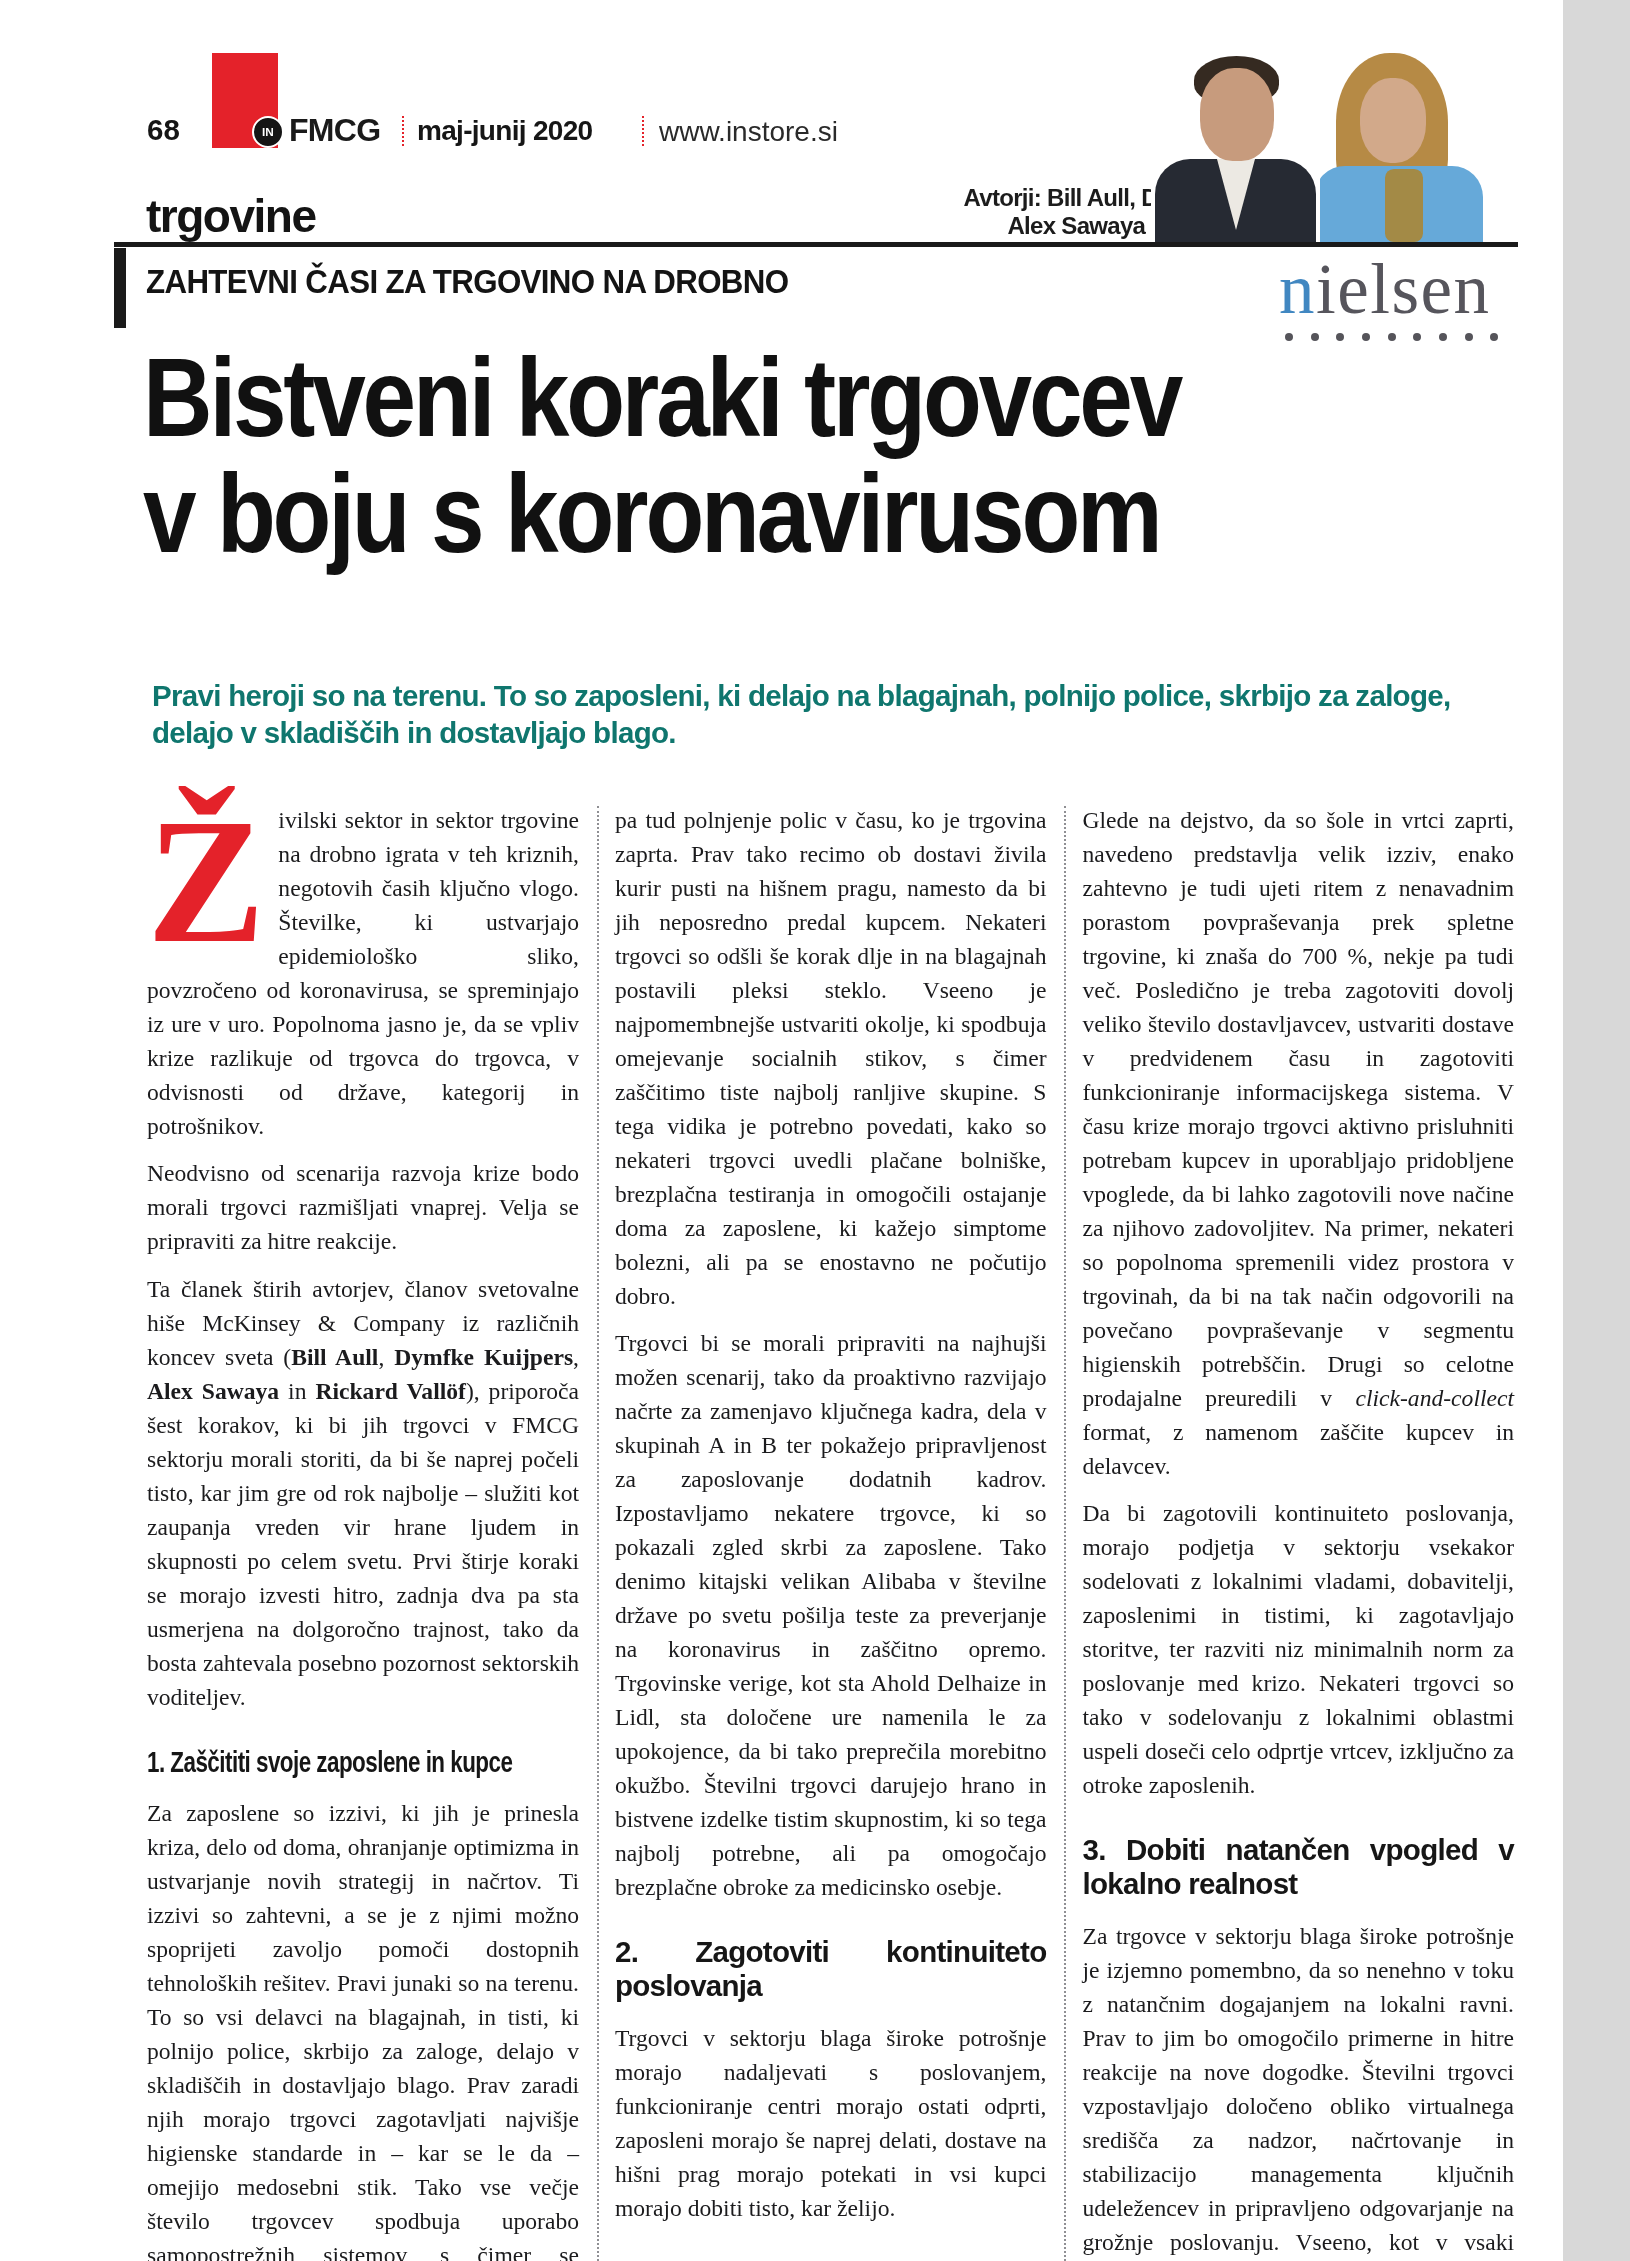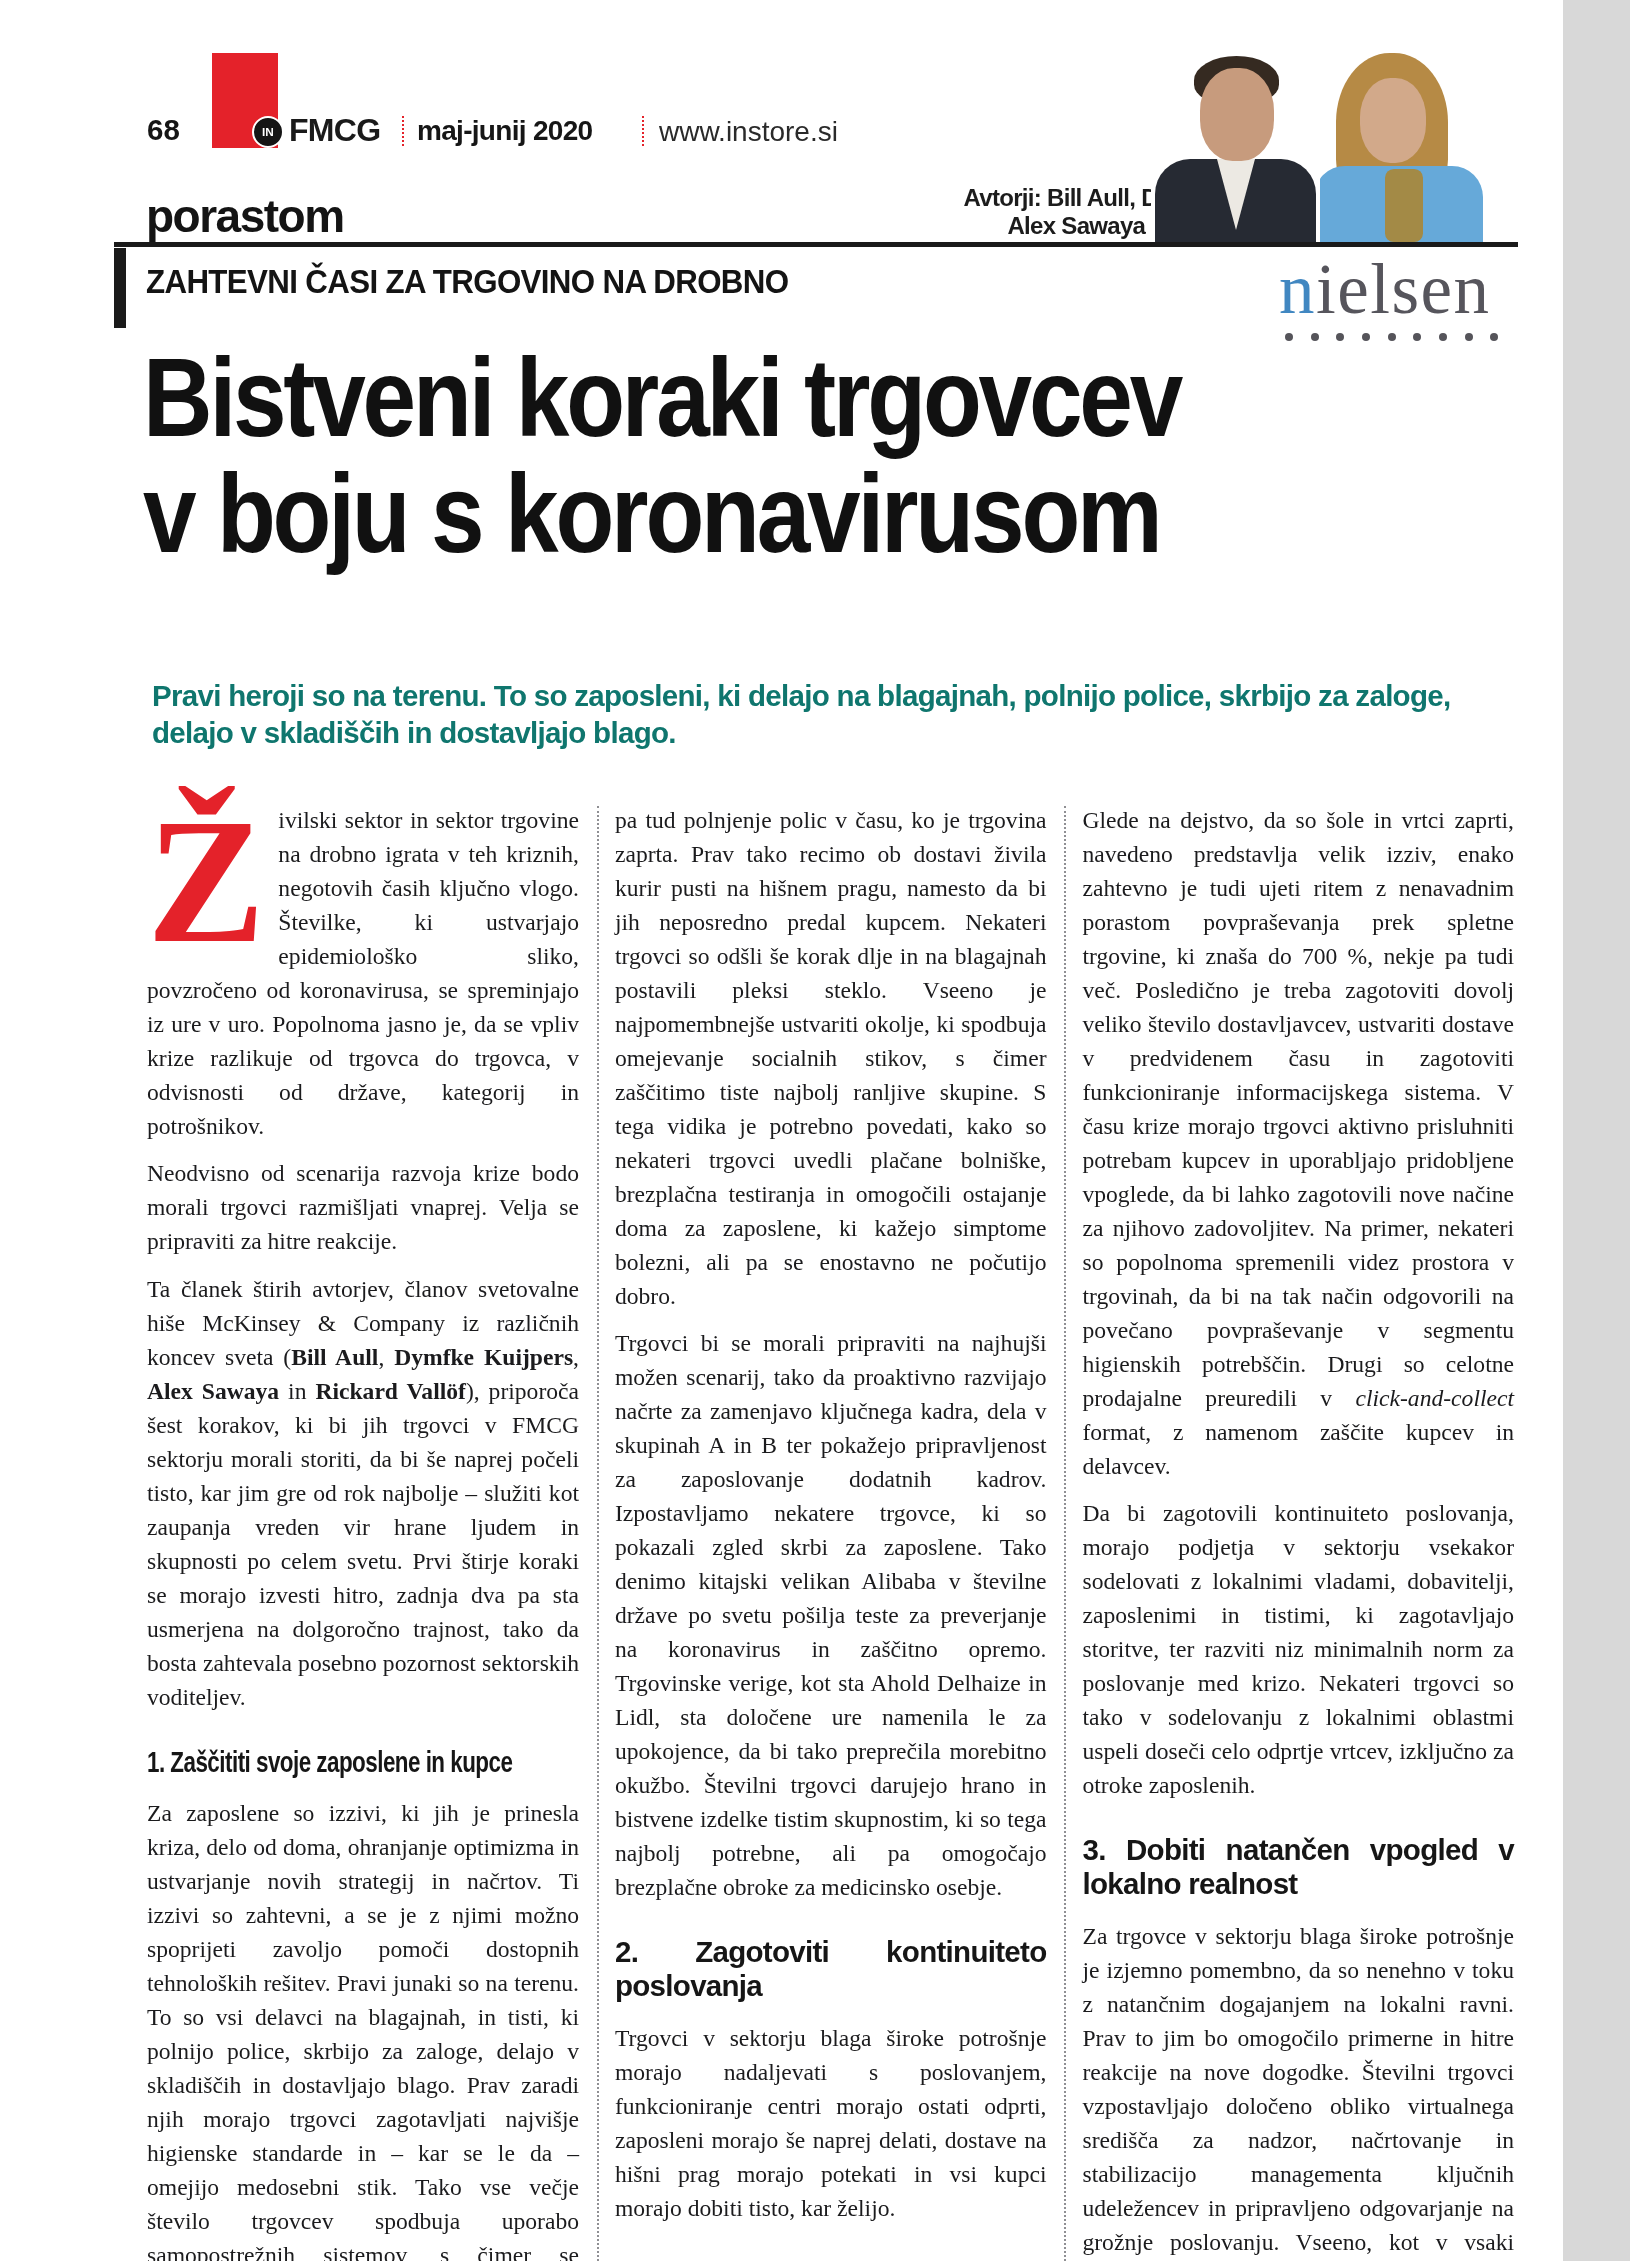--- a/index.html
+++ b/index.html
@@ -76,21 +76,21 @@
   <div class="pageno">68</div>
   <div class="logo-rect"></div>
   <div class="in-circle">
       <span>IN</span>
     </div>
   <div class="brand">FMCG</div>
   <div class="hsep s1"></div>
   <div class="issue">maj-junij 2020</div>
   <div class="hsep s2"></div>
   <div class="website">www.instore.si</div>
-  <div class="section-label">porastom</div>
+  <div class="section-label">trgovine</div>
 
   <div class="authors">
     <div>Avtorji: Bill Aull, Dymfke Kuijpers,</div>
     <div>Alex Sawaya in Rickard Vallöf</div>
   </div>
 
   <div class="photo-strip">
     <div class="photo">
       <div class="m-body"></div>
       <div class="m-shirt"></div>

